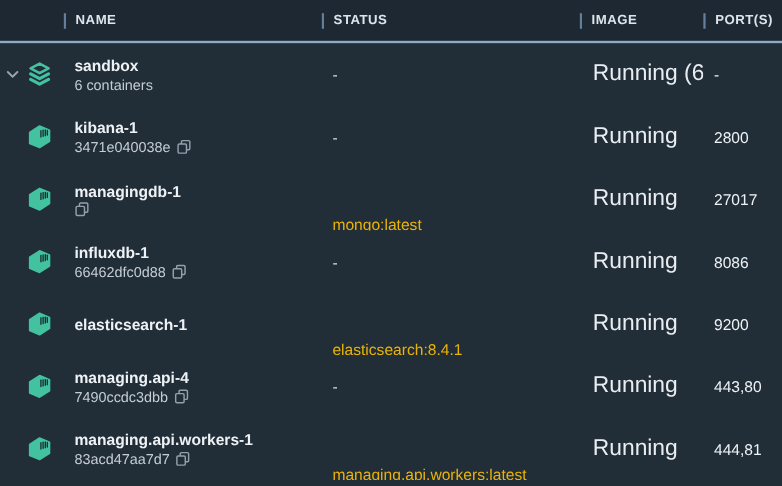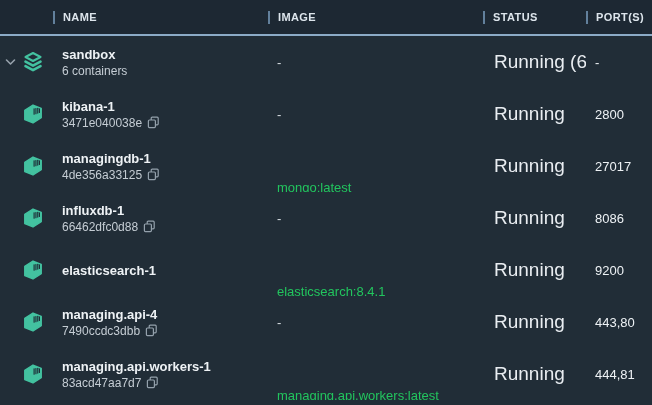--- a/index.html
+++ b/index.html
@@ -30,44 +30,44 @@
   .cell{display:flex;align-items:center;overflow:hidden;}
   .cell-a{position:relative;}
   .chevron{position:absolute;left:5px;top:50%;margin-top:-5px;}
   .row-icon{position:absolute;left:22px;top:50%;margin-top:-11px;}
   .cell-name{flex-direction:column;align-items:flex-start;justify-content:center;padding-left:9px;box-sizing:border-box;}
   .name{font-size:13px;font-weight:bold;color:#eef2f5;line-height:17px;white-space:nowrap;}
   .sub{display:flex;align-items:center;gap:5px;font-size:12px;color:#c5cdd4;line-height:16px;white-space:nowrap;}
   .copy{flex:0 0 auto;display:inline-block;cursor:pointer;}
   .cell-image{padding-left:9px;box-sizing:border-box;}
   .image-text{font-size:13px;color:#d9dfe4;white-space:nowrap;}
-  .image-text.link{color:#22c55e;cursor:pointer;margin-top:43px;}
+  .image-text.link{color:#eab308;cursor:pointer;margin-top:43px;}
   .cell-status{padding-left:11px;box-sizing:border-box;}
   .status-text{font-size:19px;color:#e9edf1;white-space:nowrap;}
   .cell-ports{padding-left:9px;box-sizing:border-box;}
   .ports-text{font-size:13px;color:#eef2f5;white-space:nowrap;}
 </style>
 </head>
 <body>
 
 <div class="app">
 
   <div class="header-row">
     <div class="hcell"></div>
     <div class="hcell">
       <span class="vsep"></span>
       <span class="hlabel">NAME</span>
     </div>
     <div class="hcell">
       <span class="vsep"></span>
-      <span class="hlabel">IMAGE</span>
+      <span class="hlabel">STATUS</span>
     </div>
     <div class="hcell">
       <span class="vsep"></span>
-      <span class="hlabel">STATUS</span>
+      <span class="hlabel">IMAGE</span>
     </div>
     <div class="hcell">
       <span class="vsep"></span>
       <span class="hlabel">PORT(S)</span>
     </div>
   </div>
 
   <div class="rows" id="rows">
     <div class="row">
       <div class="cell cell-a">
@@ -142,21 +142,20 @@
             <line x1="13.2" y1="6.4" x2="13.2" y2="12.2"></line>
             <line x1="15.2" y1="6.0" x2="15.2" y2="11.6"></line>
             <line x1="17.2" y1="5.8" x2="17.2" y2="11.0"></line>
             <line x1="19.0" y1="6.2" x2="19.0" y2="10.4"></line>
           </g>
         </svg>
       </div>
       <div class="cell cell-name">
         <div class="name">managingdb-1</div>
         <div class="sub">
-          <span class="sub-text">4de356a33125</span>
           <svg class="copy" width="13" height="13" viewBox="0 0 13 13">
             <rect x="4.2" y="1.2" width="7" height="7.6" rx="1" fill="none" stroke="#94a1ac" stroke-width="1.2"></rect>
             <rect x="1.4" y="4.0" width="7" height="7.6" rx="1" fill="#212d37" stroke="#94a1ac" stroke-width="1.2"></rect>
           </svg>
         </div>
       </div>
       <div class="cell cell-image">
         <span class="image-text link">mongo:latest</span>
       </div>
       <div class="cell cell-status">

